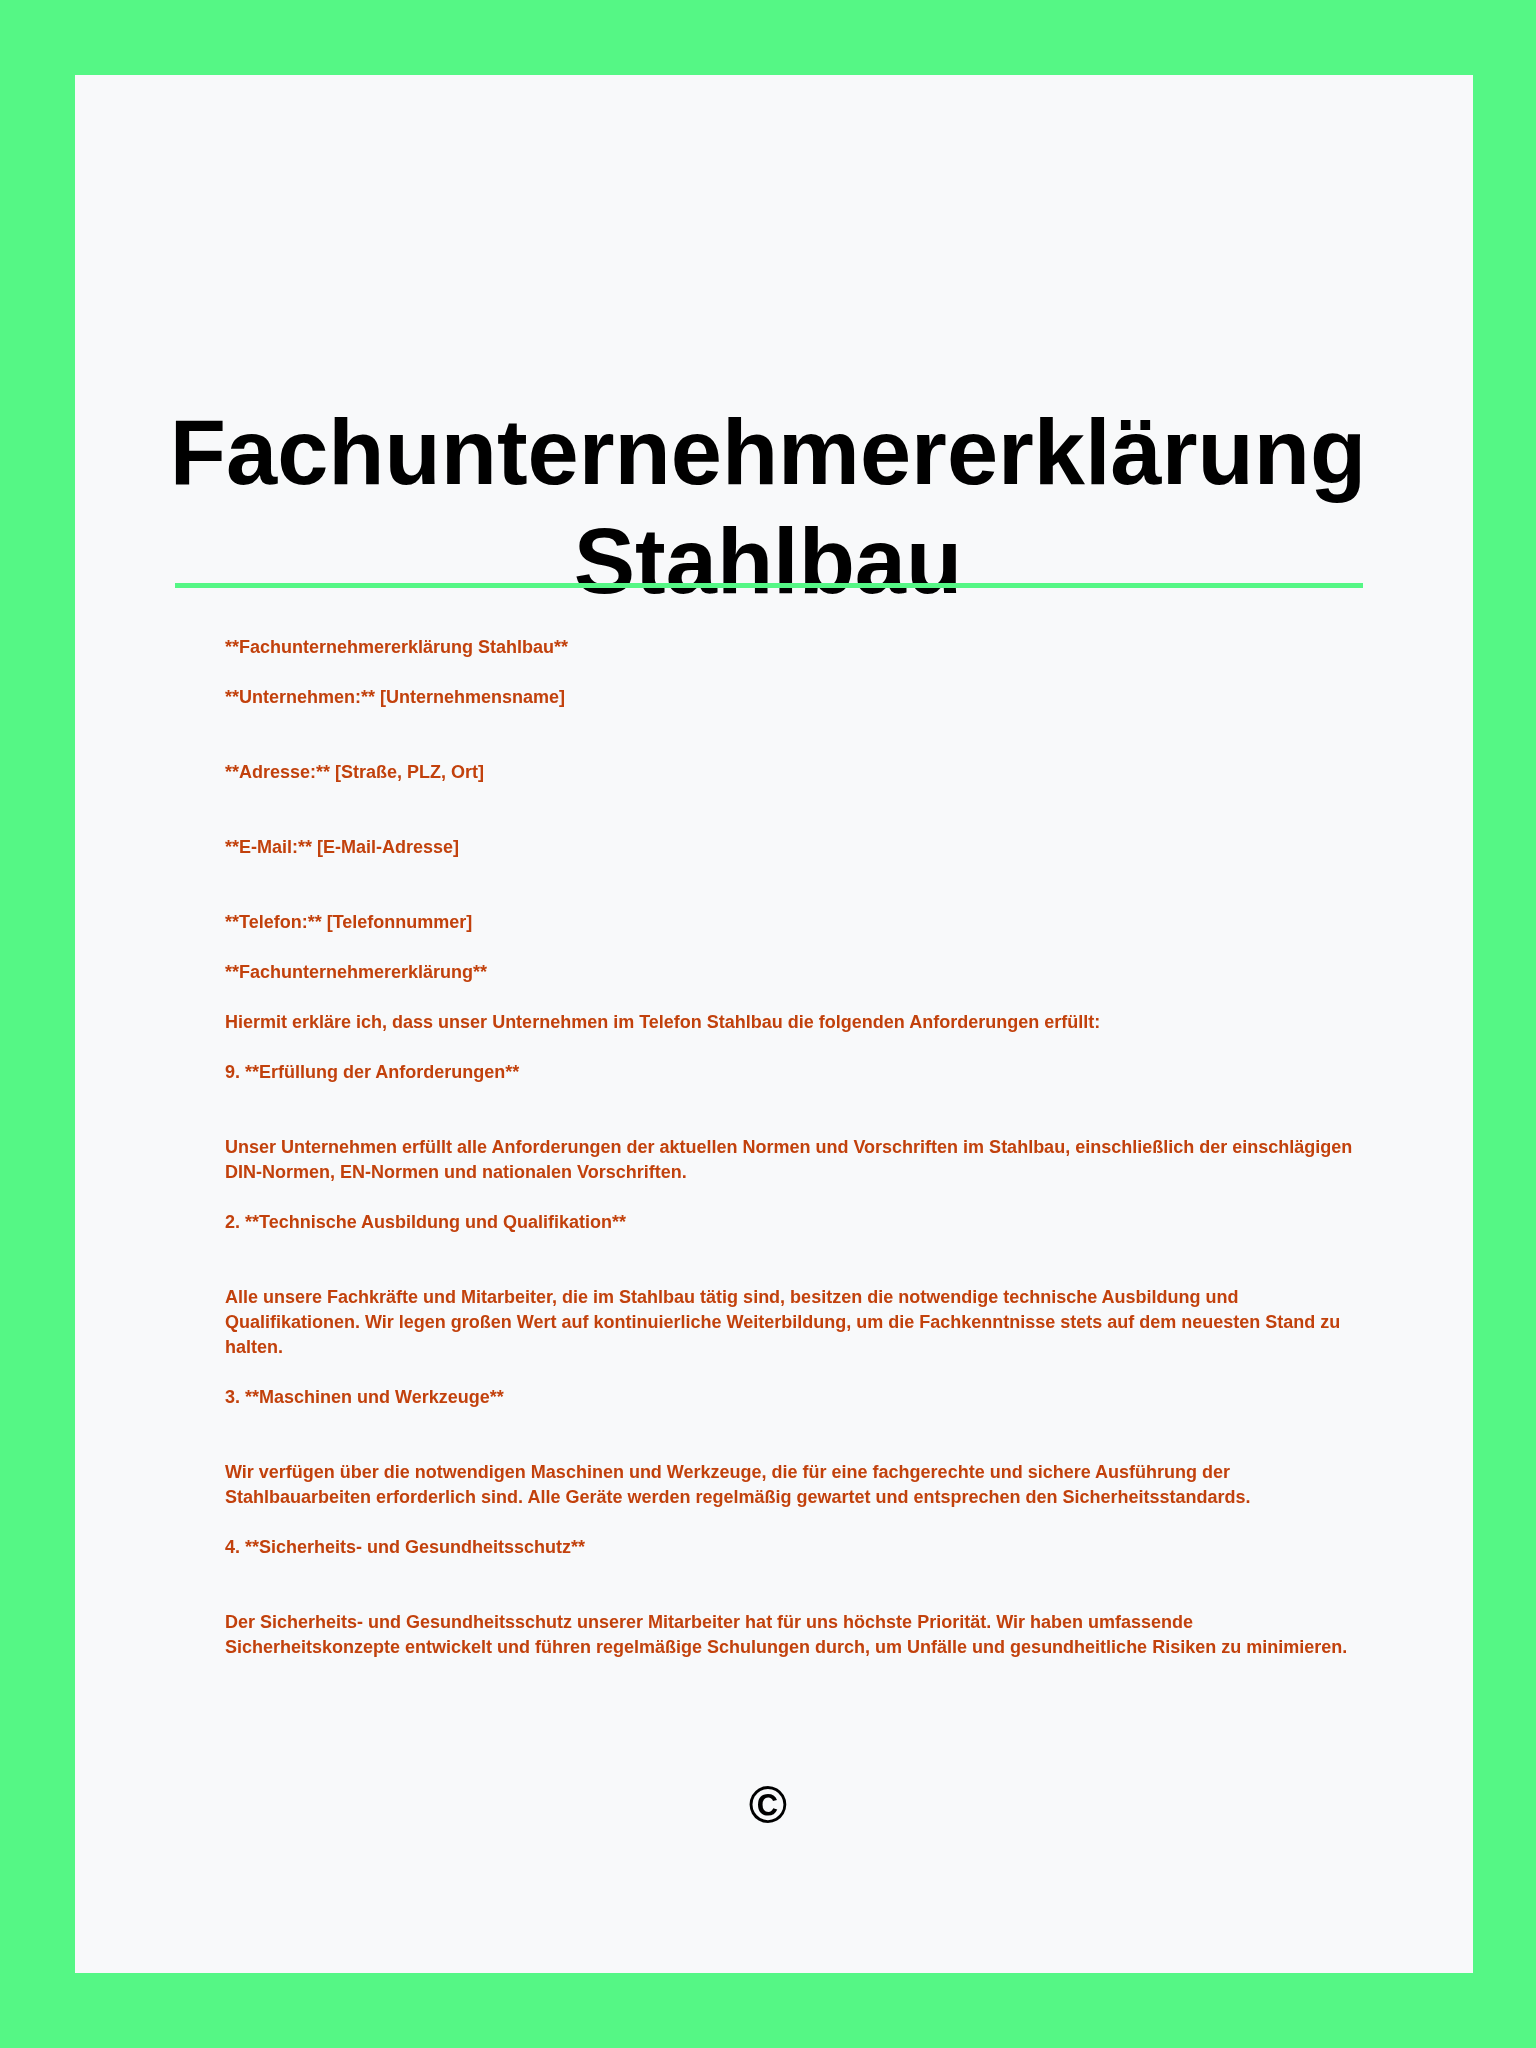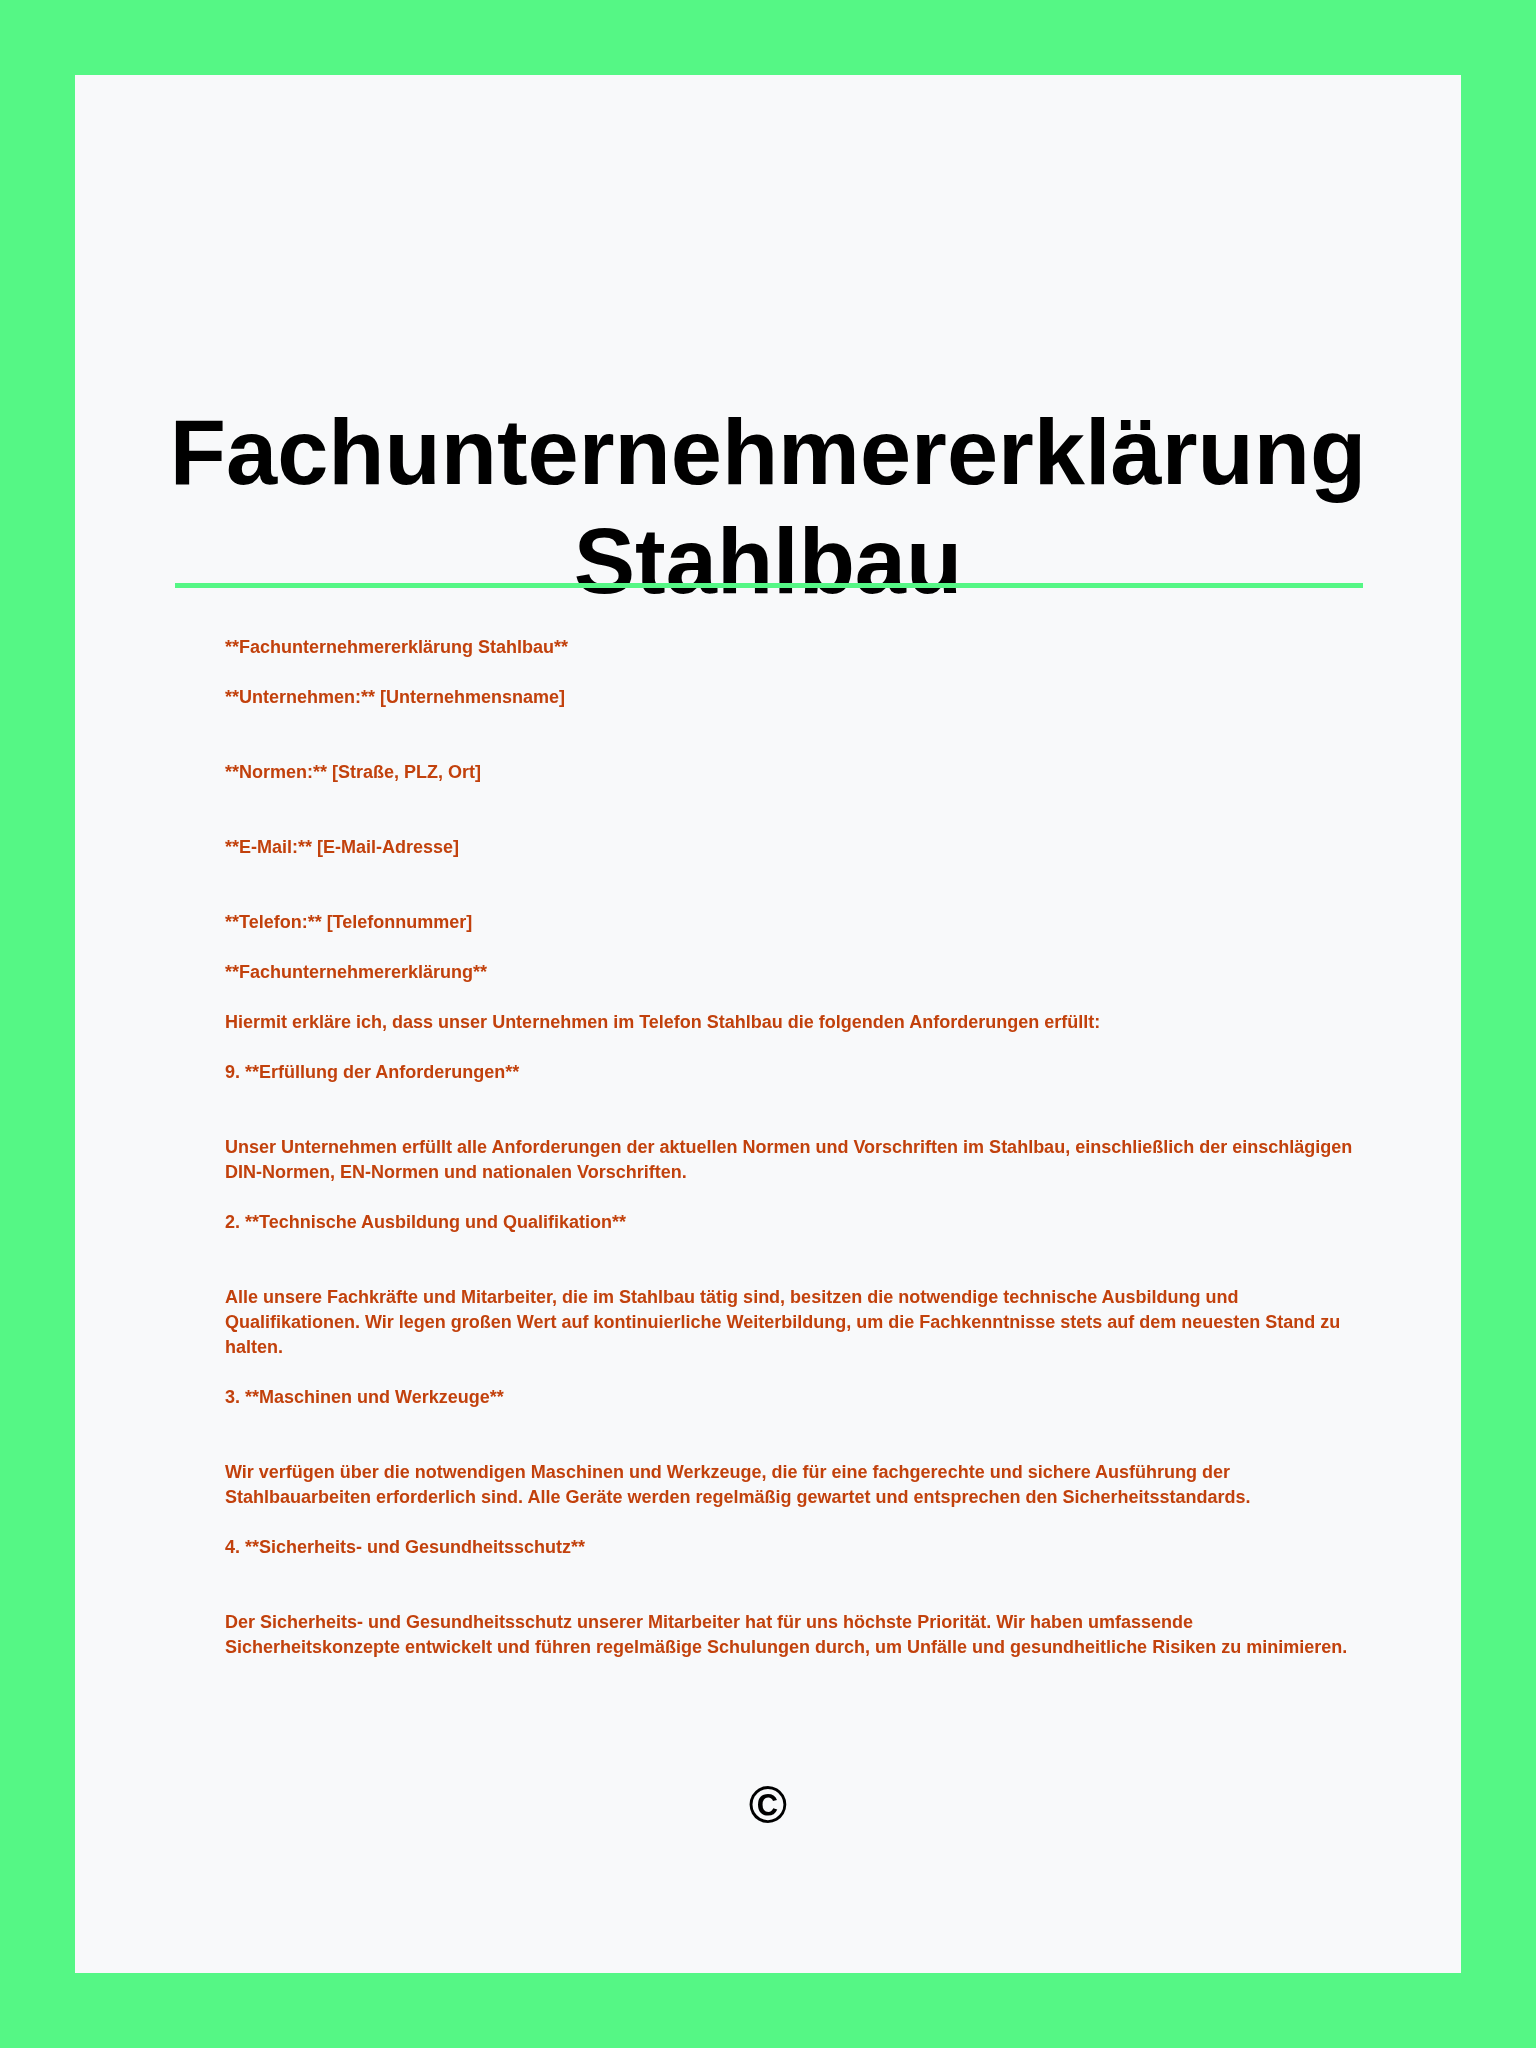--- a/index.html
+++ b/index.html
@@ -14,20 +14,21 @@
       overflow: hidden;
       font-family: "Liberation Sans", sans-serif;
     }
     .page {
       position: absolute;
       left: 75px;
       top: 75px;
       width: 1386px;
       height: 1898px;
       background: #f8f9fa;
+      padding-left: 12px;
     }
     .title {
       position: absolute;
       left: 0;
       top: 323px;
       width: 1386px;
       margin: 0;
       text-align: center;
       font-weight: bold;
       font-size: 92px;
@@ -81,21 +82,21 @@
   <h1 class="title">
     <span>Fachunternehmererklärung</span>
     <span>Stahlbau</span>
   </h1>
 
   <div class="divider"></div>
 
   <div class="body">
     <p>**Fachunternehmererklärung Stahlbau**</p>
     <p class="gap25">**Unternehmen:** [Unternehmensname]</p>
-    <p class="gap50">**Normen:** [Straße, PLZ, Ort]</p>
+    <p class="gap50">**Adresse:** [Straße, PLZ, Ort]</p>
     <p class="gap50">**E-Mail:** [E-Mail-Adresse]</p>
     <p class="gap50">**Telefon:** [Telefonnummer]</p>
     <p class="gap25">**Fachunternehmererklärung**</p>
     <p class="gap25">Hiermit erkläre ich, dass unser Unternehmen im Telefon Stahlbau die folgenden Anforderungen erfüllt:</p>
 
     <p class="gap25">9. **Erfüllung der Anforderungen**</p>
     <p class="gap50">Unser Unternehmen erfüllt alle Anforderungen der aktuellen Normen und Vorschriften im Stahlbau, einschließlich der einschlägigen DIN-Normen, EN-Normen und nationalen Vorschriften.</p>
 
     <p class="gap25">2. **Technische Ausbildung und Qualifikation**</p>
     <p class="gap50">Alle unsere Fachkräfte und Mitarbeiter, die im Stahlbau tätig sind, besitzen die notwendige technische Ausbildung und Qualifikationen. Wir legen großen Wert auf kontinuierliche Weiterbildung, um die Fachkenntnisse stets auf dem neuesten Stand zu halten.</p>

